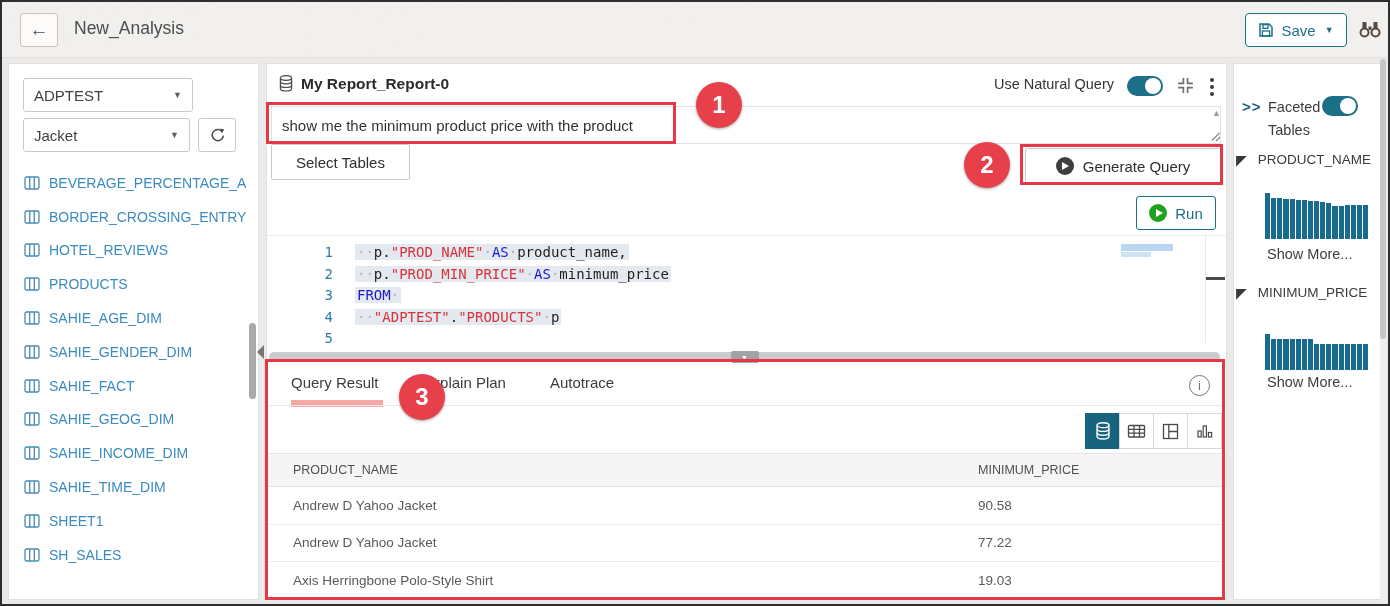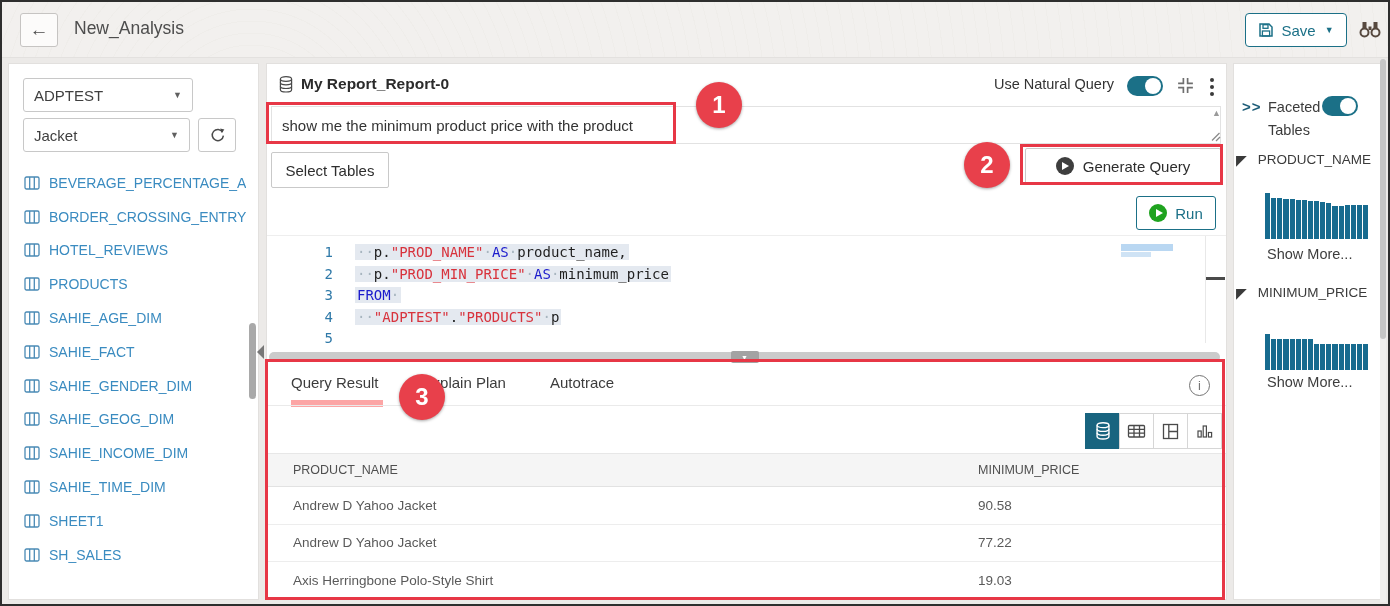--- a/index.html
+++ b/index.html
@@ -33,37 +33,37 @@
     display:flex;align-items:center;justify-content:center;cursor:pointer;box-sizing:border-box;}
   #table-list{position:absolute;left:15px;top:102px;right:12px;bottom:2px;overflow:hidden;}
   .table-item{height:33.8px;display:flex;align-items:center;gap:9px;cursor:pointer;}
   .t-label{font-size:14px;color:#3a8bc0;white-space:nowrap;}
   .t-icon{display:flex;}
   .side-scroll{position:absolute;right:2px;top:259px;width:7px;height:76px;border-radius:4px;background:#a9a9a9;}
   .side-collapse{position:absolute;left:255px;top:343px;width:0;height:0;z-index:5;
     border-top:7px solid transparent;border-bottom:7px solid transparent;border-right:7px solid #777;}
   
   #main{left:264px;top:61px;width:961px;bottom:4px;overflow:hidden;}
-  .report-header{position:absolute;left:12px;top:11px;display:flex;align-items:flex-end;gap:8px;}
+  .report-header{position:absolute;left:12px;top:11px;display:flex;align-items:flex-start;gap:8px;}
   .report-title{font-size:15.5px;font-weight:bold;color:#2b2b2b;}
   .header-right{position:absolute;right:10px;top:12px;display:flex;align-items:flex-start;gap:13px;}
   .unq-label{font-size:14.5px;color:#333;}
   .toggle{width:36px;height:20px;border-radius:10px;background:#1b7087;position:relative;cursor:pointer;flex:0 0 auto;}
   .toggle::after{content:"";position:absolute;right:2px;top:2px;width:16px;height:16px;border-radius:50%;background:#fff;}
   .kebab{display:flex;flex-direction:column;gap:3px;cursor:pointer;padding:2px;}
   .kebab i{width:4px;height:4px;border-radius:50%;background:#3a3a3a;}
   .nl-input{position:absolute;left:4px;top:42px;width:950px;height:38px;background:#fff;
     border:1px solid #e2e2e2;box-sizing:border-box;display:flex;align-items:center;
     padding:0 26px 0 10px;font-size:15px;color:#333;}
   .input-ctl{position:absolute;right:3px;top:44px;width:18px;height:34px;}
   .input-ctl .up{position:absolute;right:2px;top:0;font-size:9px;color:#9a9a9a;cursor:pointer;}
   .input-ctl .grip{position:absolute;right:2px;bottom:0;cursor:nwse-resize;}
   .btn{background:#fff;border:1px solid #c9c9c9;border-radius:2px;font-size:15px;color:#2e2e2e;
     display:flex;align-items:center;justify-content:center;cursor:pointer;box-sizing:border-box;}
-  #select-tables{position:absolute;left:4px;top:88px;width:118px;height:36px;text-align:right;}
+  #select-tables{position:absolute;left:4px;top:80px;width:139px;height:36px;text-align:right;}
   #generate-query{position:absolute;left:758px;top:84px;width:196px;height:36px;gap:9px;}
   #run-btn{position:absolute;left:869px;top:132px;width:80px;height:34px;border:1px solid #1b7087;
     border-radius:3px;color:#1b7087;gap:8px;background:#fff;font-size:15px;display:flex;
     align-items:center;justify-content:center;cursor:pointer;box-sizing:border-box;}
   .play{width:18px;height:18px;border-radius:50%;display:flex;align-items:center;justify-content:center;flex:0 0 auto;}
   .play i{width:0;height:0;border-top:4.5px solid transparent;border-bottom:4.5px solid transparent;
     border-left:7px solid #fff;margin-left:2px;}
   .play.dark{background:#3e3e3e;}
   .play.green{background:#1fa31f;}
   
@@ -225,30 +225,30 @@
           </span>
           <span class="t-label">SAHIE_AGE_DIM</span>
         </div>
         <div class="table-item">
           <span class="t-icon">
             <svg width="16" height="14" viewBox="0 0 16 14" fill="none" stroke="#4a8ab5" stroke-width="1.3">
               <rect x="1" y="1" width="14" height="12" rx="1.5"></rect>
               <path d="M5.7 1v12 M10.3 1v12"></path>
             </svg>
           </span>
+          <span class="t-label">SAHIE_GENDER_DIM</span>
+        </div>
+        <div class="table-item">
+          <span class="t-icon">
+            <svg width="16" height="14" viewBox="0 0 16 14" fill="none" stroke="#4a8ab5" stroke-width="1.3">
+              <rect x="1" y="1" width="14" height="12" rx="1.5"></rect>
+              <path d="M5.7 1v12 M10.3 1v12"></path>
+            </svg>
+          </span>
           <span class="t-label">SAHIE_FACT</span>
-        </div>
-        <div class="table-item">
-          <span class="t-icon">
-            <svg width="16" height="14" viewBox="0 0 16 14" fill="none" stroke="#4a8ab5" stroke-width="1.3">
-              <rect x="1" y="1" width="14" height="12" rx="1.5"></rect>
-              <path d="M5.7 1v12 M10.3 1v12"></path>
-            </svg>
-          </span>
-          <span class="t-label">SAHIE_GENDER_DIM</span>
         </div>
         <div class="table-item">
           <span class="t-icon">
             <svg width="16" height="14" viewBox="0 0 16 14" fill="none" stroke="#4a8ab5" stroke-width="1.3">
               <rect x="1" y="1" width="14" height="12" rx="1.5"></rect>
               <path d="M5.7 1v12 M10.3 1v12"></path>
             </svg>
           </span>
           <span class="t-label">SAHIE_GEOG_DIM</span>
         </div>

